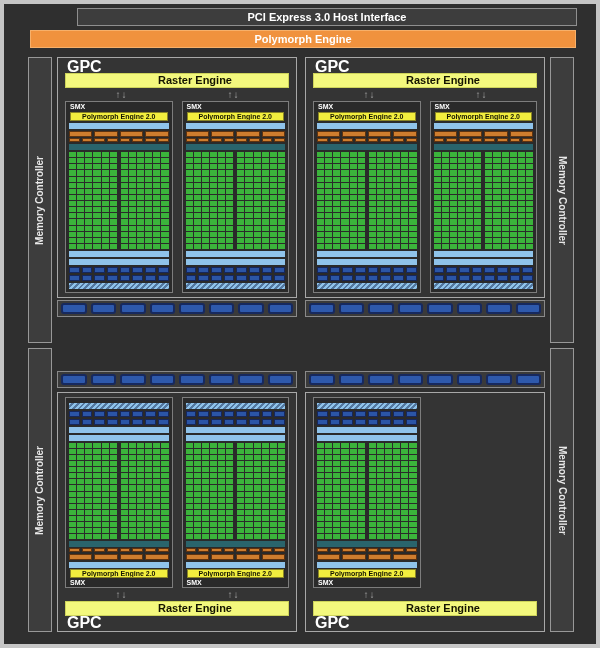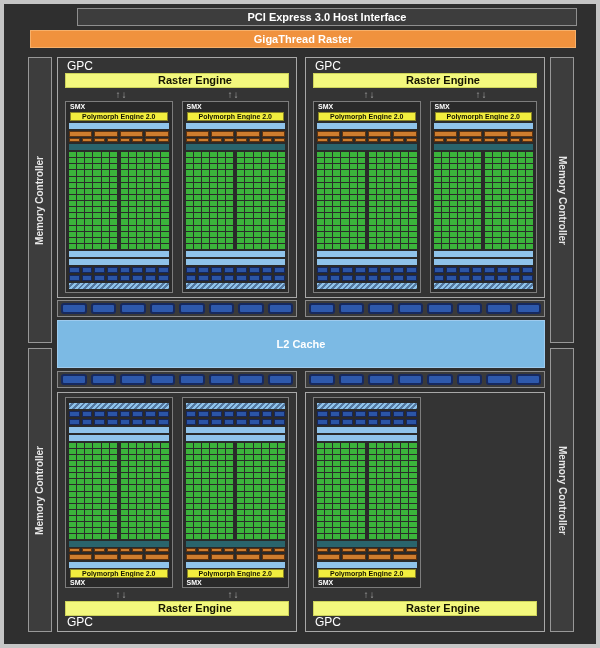--- a/index.html
+++ b/index.html
@@ -45,21 +45,21 @@
   .gpc {
     position:absolute; width:240px; box-sizing:border-box;
     background:#343434; border:1px solid #a8a8a8;
     display:flex; flex-direction:column; padding:2px 7px 4px;
   }
   .gpc.rev { flex-direction:column-reverse; padding:4px 7px 2px; }
   .gpc-tl { left:53px;  top:53px;  height:241px; }
   .gpc-tr { left:301px; top:53px;  height:241px; }
   .gpc-bl { left:53px;  top:388px; height:240px; }
   .gpc-br { left:301px; top:388px; height:240px; }
-  .gpc-label { height:13px; line-height:13px; font-size:12px; font-weight:normal; color:#fff; padding-left:2px; flex:0 0 auto; }
+  .gpc-label { height:13px; line-height:13px; font-size:16px; font-weight:bold; color:#fff; padding-left:2px; flex:0 0 auto; }
   .raster {
     flex:0 0 auto; height:15px; line-height:13px; box-sizing:border-box;
     background:var(--raster-yellow,#f3f87d); border:1px solid #cdd35a;
     color:#141400; font-weight:bold; font-size:11px; text-align:center;padding-left:36px;
   }
   .arrows { flex:0 0 auto; height:13px; display:flex; }
   .arrow-pair { flex:1; display:flex; align-items:center; justify-content:center; color:#a8a8a8; font-weight:bold; font-size:10px; }
   .arrow-pair span { margin:0 0.5px; }
   .arrows.single .arrow-pair { flex:0 0 50%; }
   .smx-row { flex:1; display:flex; gap:9px; min-height:0; }
@@ -111,21 +111,21 @@
 <body>
 
 <div class="frame">
   <div class="board">
 
     <div class="pci">
       <span>PCI Express 3.0 Host Interface</span>
     </div>
 
     <div class="giga">
-      <span>GigaThread Raster</span>
+      <span>Polymorph Engine</span>
     </div>
 
     <div class="mc mc-left mc-lt">
       <span>Memory Controller</span>
     </div>
     <div class="mc mc-left mc-lb">
       <span>Memory Controller</span>
     </div>
     <div class="mc mc-right mc-rt">
       <span>Memory Controller</span>
@@ -148,23 +148,20 @@
         <div class="pill"></div>
         <div class="pill"></div>
         <div class="pill"></div>
         <div class="pill"></div>
         <div class="pill"></div>
         <div class="pill"></div>
         <div class="pill"></div>
         <div class="pill"></div>
       </div>
 
-    <div class="l2">
-      <span>L2 Cache</span>
-    </div>
 
     <div class="pills pills-bl">
         <div class="pill"></div>
         <div class="pill"></div>
         <div class="pill"></div>
         <div class="pill"></div>
         <div class="pill"></div>
         <div class="pill"></div>
         <div class="pill"></div>
         <div class="pill"></div>

